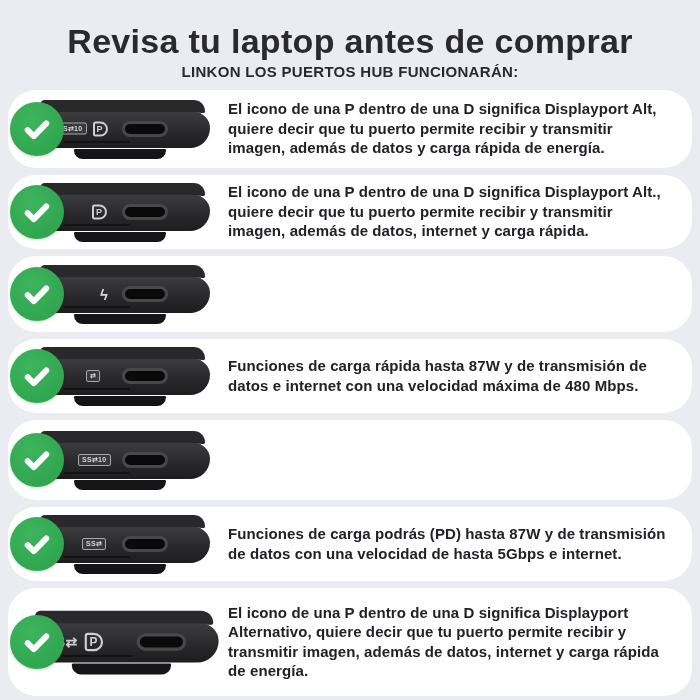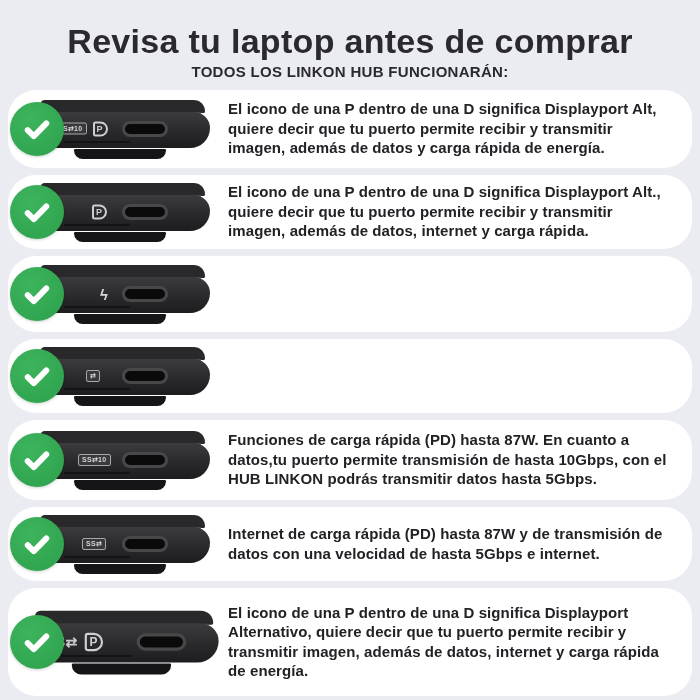--- a/index.html
+++ b/index.html
@@ -89,21 +89,21 @@
     font-size:15px;font-weight:700;color:#222226;line-height:1.3;letter-spacing:.1px;
   }
 </style>
 </head>
 <body>
 
 <div class="page">
 
   <div class="header">
     <div class="title">Revisa tu laptop antes de comprar</div>
-    <div class="subtitle">TODOS LOS LINKON HUB FUNCIONARÁN:</div>
+    <div class="subtitle">LINKON LOS PUERTOS HUB FUNCIONARÁN:</div>
   </div>
 
   <div class="rows">
 
     <div class="row r1">
       <div class="check">
         <svg viewBox="0 0 24 24" fill="none">
             <path d="M5 12.8l4.6 4.6L19 7.8" stroke="#ffffff" stroke-width="4.4" stroke-linecap="round" stroke-linejoin="round"></path>
           </svg>
       </div>
@@ -163,56 +163,56 @@
       </div>
       <div class="laptop">
         <div class="lap-lid"></div>
         <div class="lap-body"></div>
         <div class="lap-icons" style="left:56px">
           <span class="badge">⇄</span>
         </div>
         <span class="port"></span>
         <div class="lap-foot"></div>
       </div>
+      <div class="rowtext">Funciones de carga rápida hasta 87W y de transmisión de datos e internet con una velocidad máxima de 480 Mbps.</div>
     </div>
 
     <div class="row r5">
       <div class="check">
         <svg viewBox="0 0 24 24" fill="none">
             <path d="M5 12.8l4.6 4.6L19 7.8" stroke="#ffffff" stroke-width="4.4" stroke-linecap="round" stroke-linejoin="round"></path>
           </svg>
       </div>
       <div class="laptop">
         <div class="lap-lid"></div>
         <div class="lap-body"></div>
         <div class="lap-icons" style="left:48px">
           <span class="badge">SS⇄10</span>
         </div>
         <span class="port"></span>
         <div class="lap-foot"></div>
       </div>
-      <div class="rowtext">Funciones de carga rápida (PD) hasta 87W. En cuanto a datos,tu puerto permite transmisión de hasta 10Gbps, con el HUB LINKON podrás transmitir datos hasta 5Gbps.</div>
     </div>
 
     <div class="row r6">
       <div class="check">
         <svg viewBox="0 0 24 24" fill="none">
             <path d="M5 12.8l4.6 4.6L19 7.8" stroke="#ffffff" stroke-width="4.4" stroke-linecap="round" stroke-linejoin="round"></path>
           </svg>
       </div>
       <div class="laptop">
         <div class="lap-lid"></div>
         <div class="lap-body"></div>
         <div class="lap-icons" style="left:52px">
           <span class="badge">SS⇄</span>
         </div>
         <span class="port"></span>
         <div class="lap-foot"></div>
       </div>
-      <div class="rowtext">Internet de carga rápida (PD) hasta 87W y de transmisión de datos con una velocidad de hasta 5Gbps e internet.</div>
+      <div class="rowtext">Funciones de carga podrás (PD) hasta 87W y de transmisión de datos con una velocidad de hasta 5Gbps e internet.</div>
     </div>
 
     <div class="row r7">
       <div class="check">
         <svg viewBox="0 0 24 24" fill="none">
             <path d="M5 12.8l4.6 4.6L19 7.8" stroke="#ffffff" stroke-width="4.4" stroke-linecap="round" stroke-linejoin="round"></path>
           </svg>
       </div>
       <div class="laptop big">
         <div class="lap-lid"></div>

